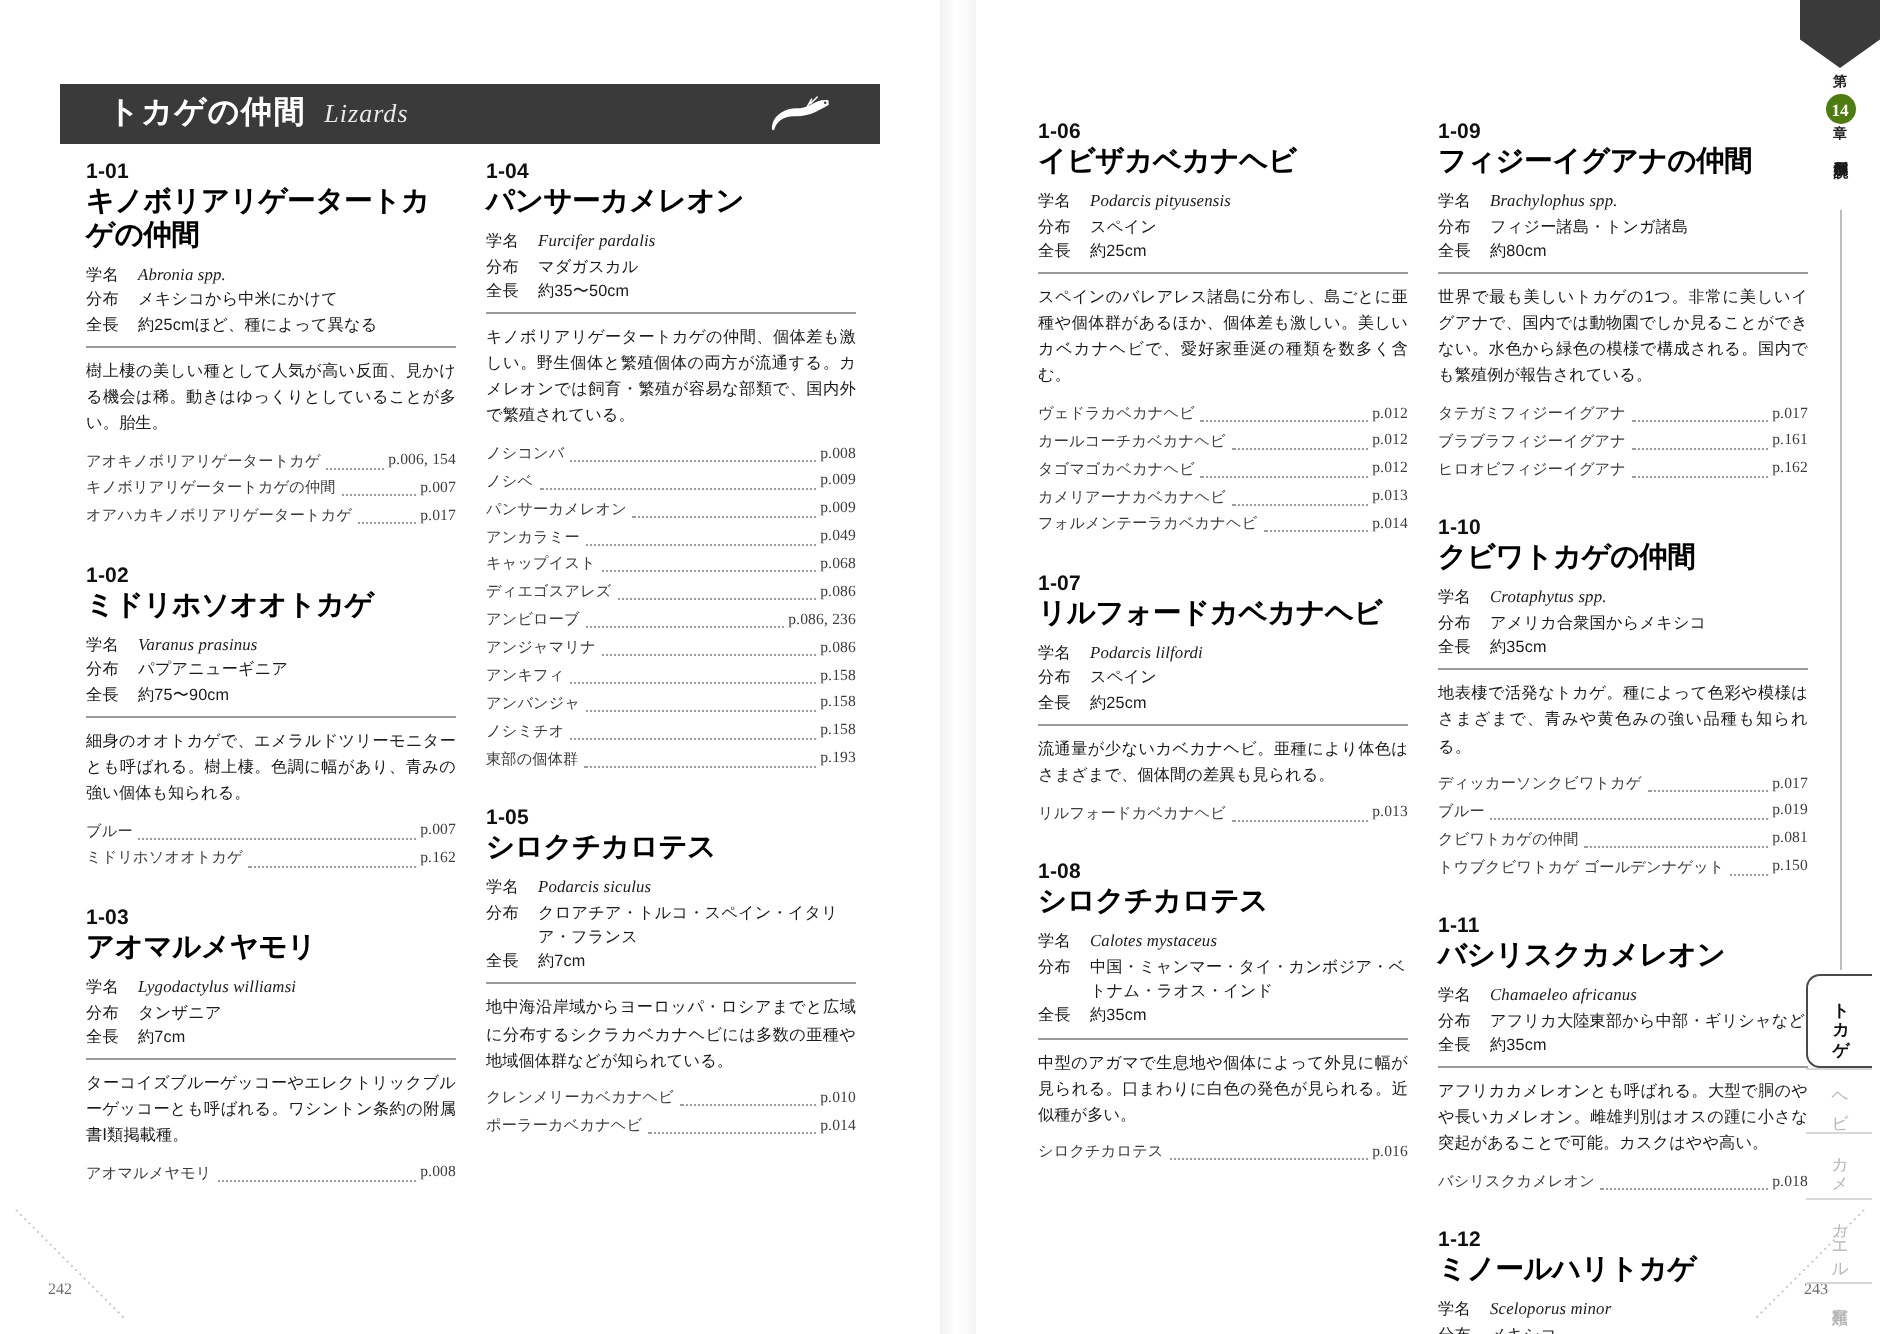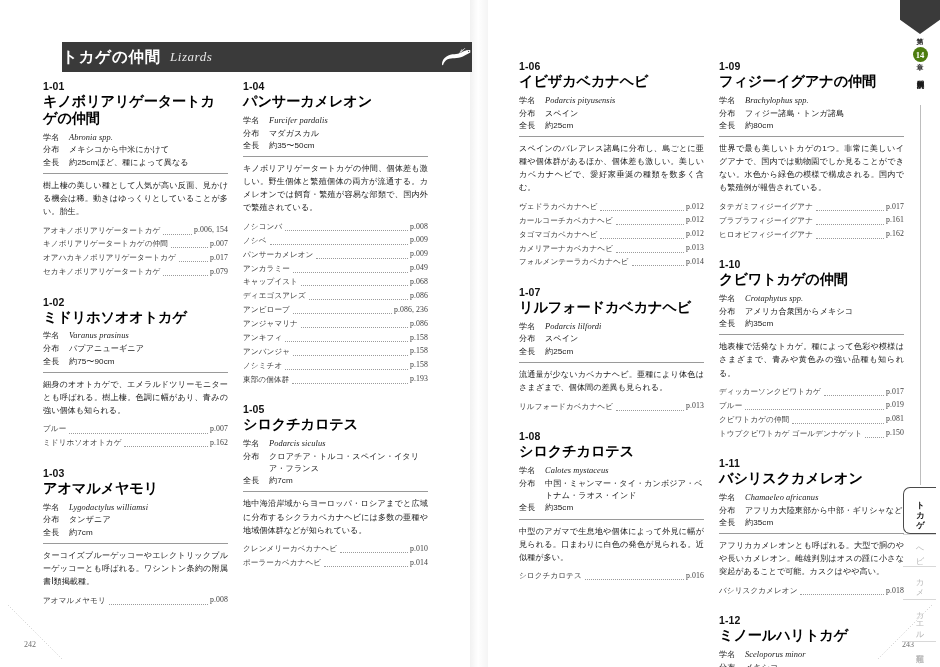--- a/index.html
+++ b/index.html
@@ -18,22 +18,21 @@
   .gutter-shadow {
     position: absolute; left: 470px; top: 0; width: 18px; height: 667px;
     background: linear-gradient(to right, rgba(0,0,0,0.055), rgba(0,0,0,0.0) 45%, rgba(0,0,0,0.045));
     pointer-events: none;
   }
 
   
   .banner {
     position: absolute; left: 30px; top: 42px; width: 410px; height: 30px;
     background: #3a3a3a; display: flex; align-items: center;
-    padding: 0 0;
-    margin-left: 32px;
+    padding: 0 24px;
   }
   .banner-jp {
     color: #ffffff; font-size: 15.5px; font-weight: bold; letter-spacing: .05em;
     line-height: 1;
   }
   .banner-en {
     color: #e8e8e8; font-size: 13px; font-style: italic;
     font-family: "Liberation Serif", "DejaVu Serif", serif;
     margin-left: 9px; letter-spacing: .04em;
   }
@@ -196,25 +195,20 @@
           </div>
           <div class="idx">
             <span class="idx-name">キノボリアリゲータートカゲの仲間</span>
             <span class="idx-dots"></span>
             <span class="idx-page">p.007</span>
           </div>
           <div class="idx">
             <span class="idx-name">オアハカキノボリアリゲータートカゲ</span>
             <span class="idx-dots"></span>
             <span class="idx-page">p.017</span>
-          </div>
-          <div class="idx">
-            <span class="idx-name">セカキノボリアリゲータートカゲ</span>
-            <span class="idx-dots"></span>
-            <span class="idx-page">p.079</span>
           </div>
         </div>
       </div>
       <div class="entry">
         <div class="entry-num">1-02</div>
         <div class="entry-title">ミドリホソオオトカゲ</div>
         <div class="spec-row">
           <span class="spec-label">学名</span>
           <span class="spec-value sci">Varanus prasinus</span>
         </div>

